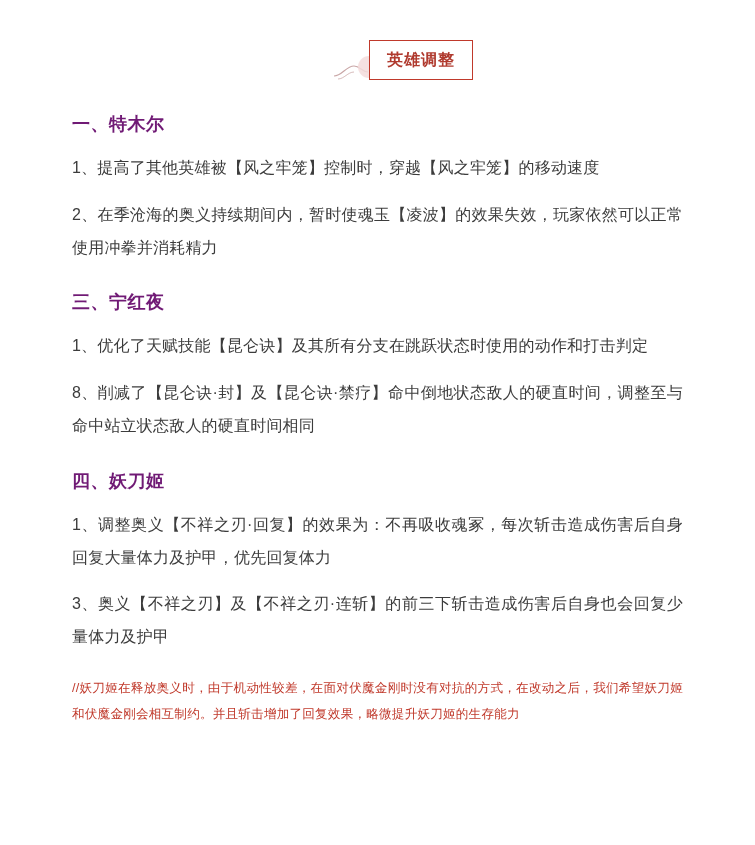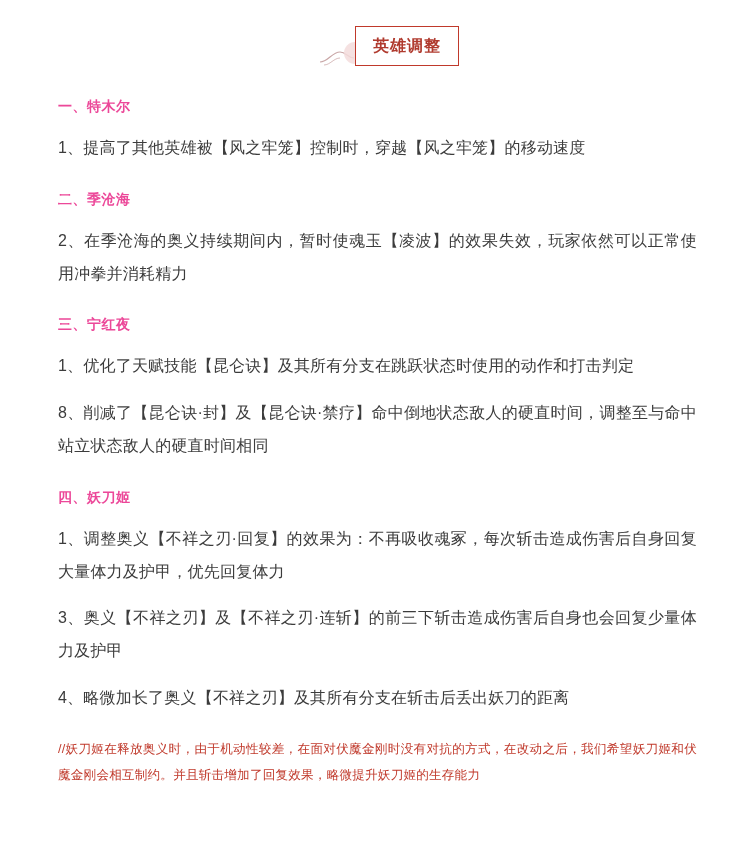--- a/index.html
+++ b/index.html
@@ -12,21 +12,21 @@
     min-height: 845px;
     font-family: "Liberation Sans", sans-serif;
     color: #333333;
     position: relative;
     overflow: hidden;
   }
   .page {
     width: 755px;
     min-height: 845px;
     box-sizing: border-box;
-    padding: 0;
+    padding: 14px;
     position: relative;
   }
 
   
   .title-wrap {
     position: relative;
     height: 86px;
   }
   .title-box {
     position: absolute;
@@ -67,23 +67,23 @@
     border-radius: 50%;
     background: #f3dcdc;
     opacity: .85;
   }
 
   
   .content {
     padding: 0 58px 30px 58px;
   }
   .section-head {
-    font-size: 14px;
+    font-size: 18px;
     font-weight: bold;
-    color: #ec4899;
+    color: #701a75;
     margin: 26px 0 16px 0;
     letter-spacing: .5px;
   }
   .section-head.first { margin-top: 12px; }
 
   .item {
     font-size: 16px;
     line-height: 2.05;
     color: #3c3c3c;
     margin: 0 0 14px 0;
@@ -118,32 +118,30 @@
   </div>
 
   <div class="content">
 
     <div>
       <div class="section-head first">一、特木尔</div>
       <p class="item">1、提高了其他英雄被【风之牢笼】控制时，穿越【风之牢笼】的移动速度</p>
     </div>
 
     <div>
-      <div class="section-head">二、季沧海</div>
       <p class="item">2、在季沧海的奥义持续期间内，暂时使魂玉【凌波】的效果失效，玩家依然可以正常使用冲拳并消耗精力</p>
     </div>
 
     <div>
       <div class="section-head">三、宁红夜</div>
       <p class="item">1、优化了天赋技能【昆仑诀】及其所有分支在跳跃状态时使用的动作和打击判定</p>
       <p class="item">8、削减了【昆仑诀·封】及【昆仑诀·禁疗】命中倒地状态敌人的硬直时间，调整至与命中站立状态敌人的硬直时间相同</p>
     </div>
 
     <div>
       <div class="section-head">四、妖刀姬</div>
       <p class="item">1、调整奥义【不祥之刃·回复】的效果为：不再吸收魂冢，每次斩击造成伤害后自身回复大量体力及护甲，优先回复体力</p>
       <p class="item">3、奥义【不祥之刃】及【不祥之刃·连斩】的前三下斩击造成伤害后自身也会回复少量体力及护甲</p>
-      <p class="item">4、略微加长了奥义【不祥之刃】及其所有分支在斩击后丢出妖刀的距离</p>
       <p class="note">//妖刀姬在释放奥义时，由于机动性较差，在面对伏魔金刚时没有对抗的方式，在改动之后，我们希望妖刀姬和伏魔金刚会相互制约。并且斩击增加了回复效果，略微提升妖刀姬的生存能力</p>
     </div>
 
   </div>
 </div>
 
 </body></html>

